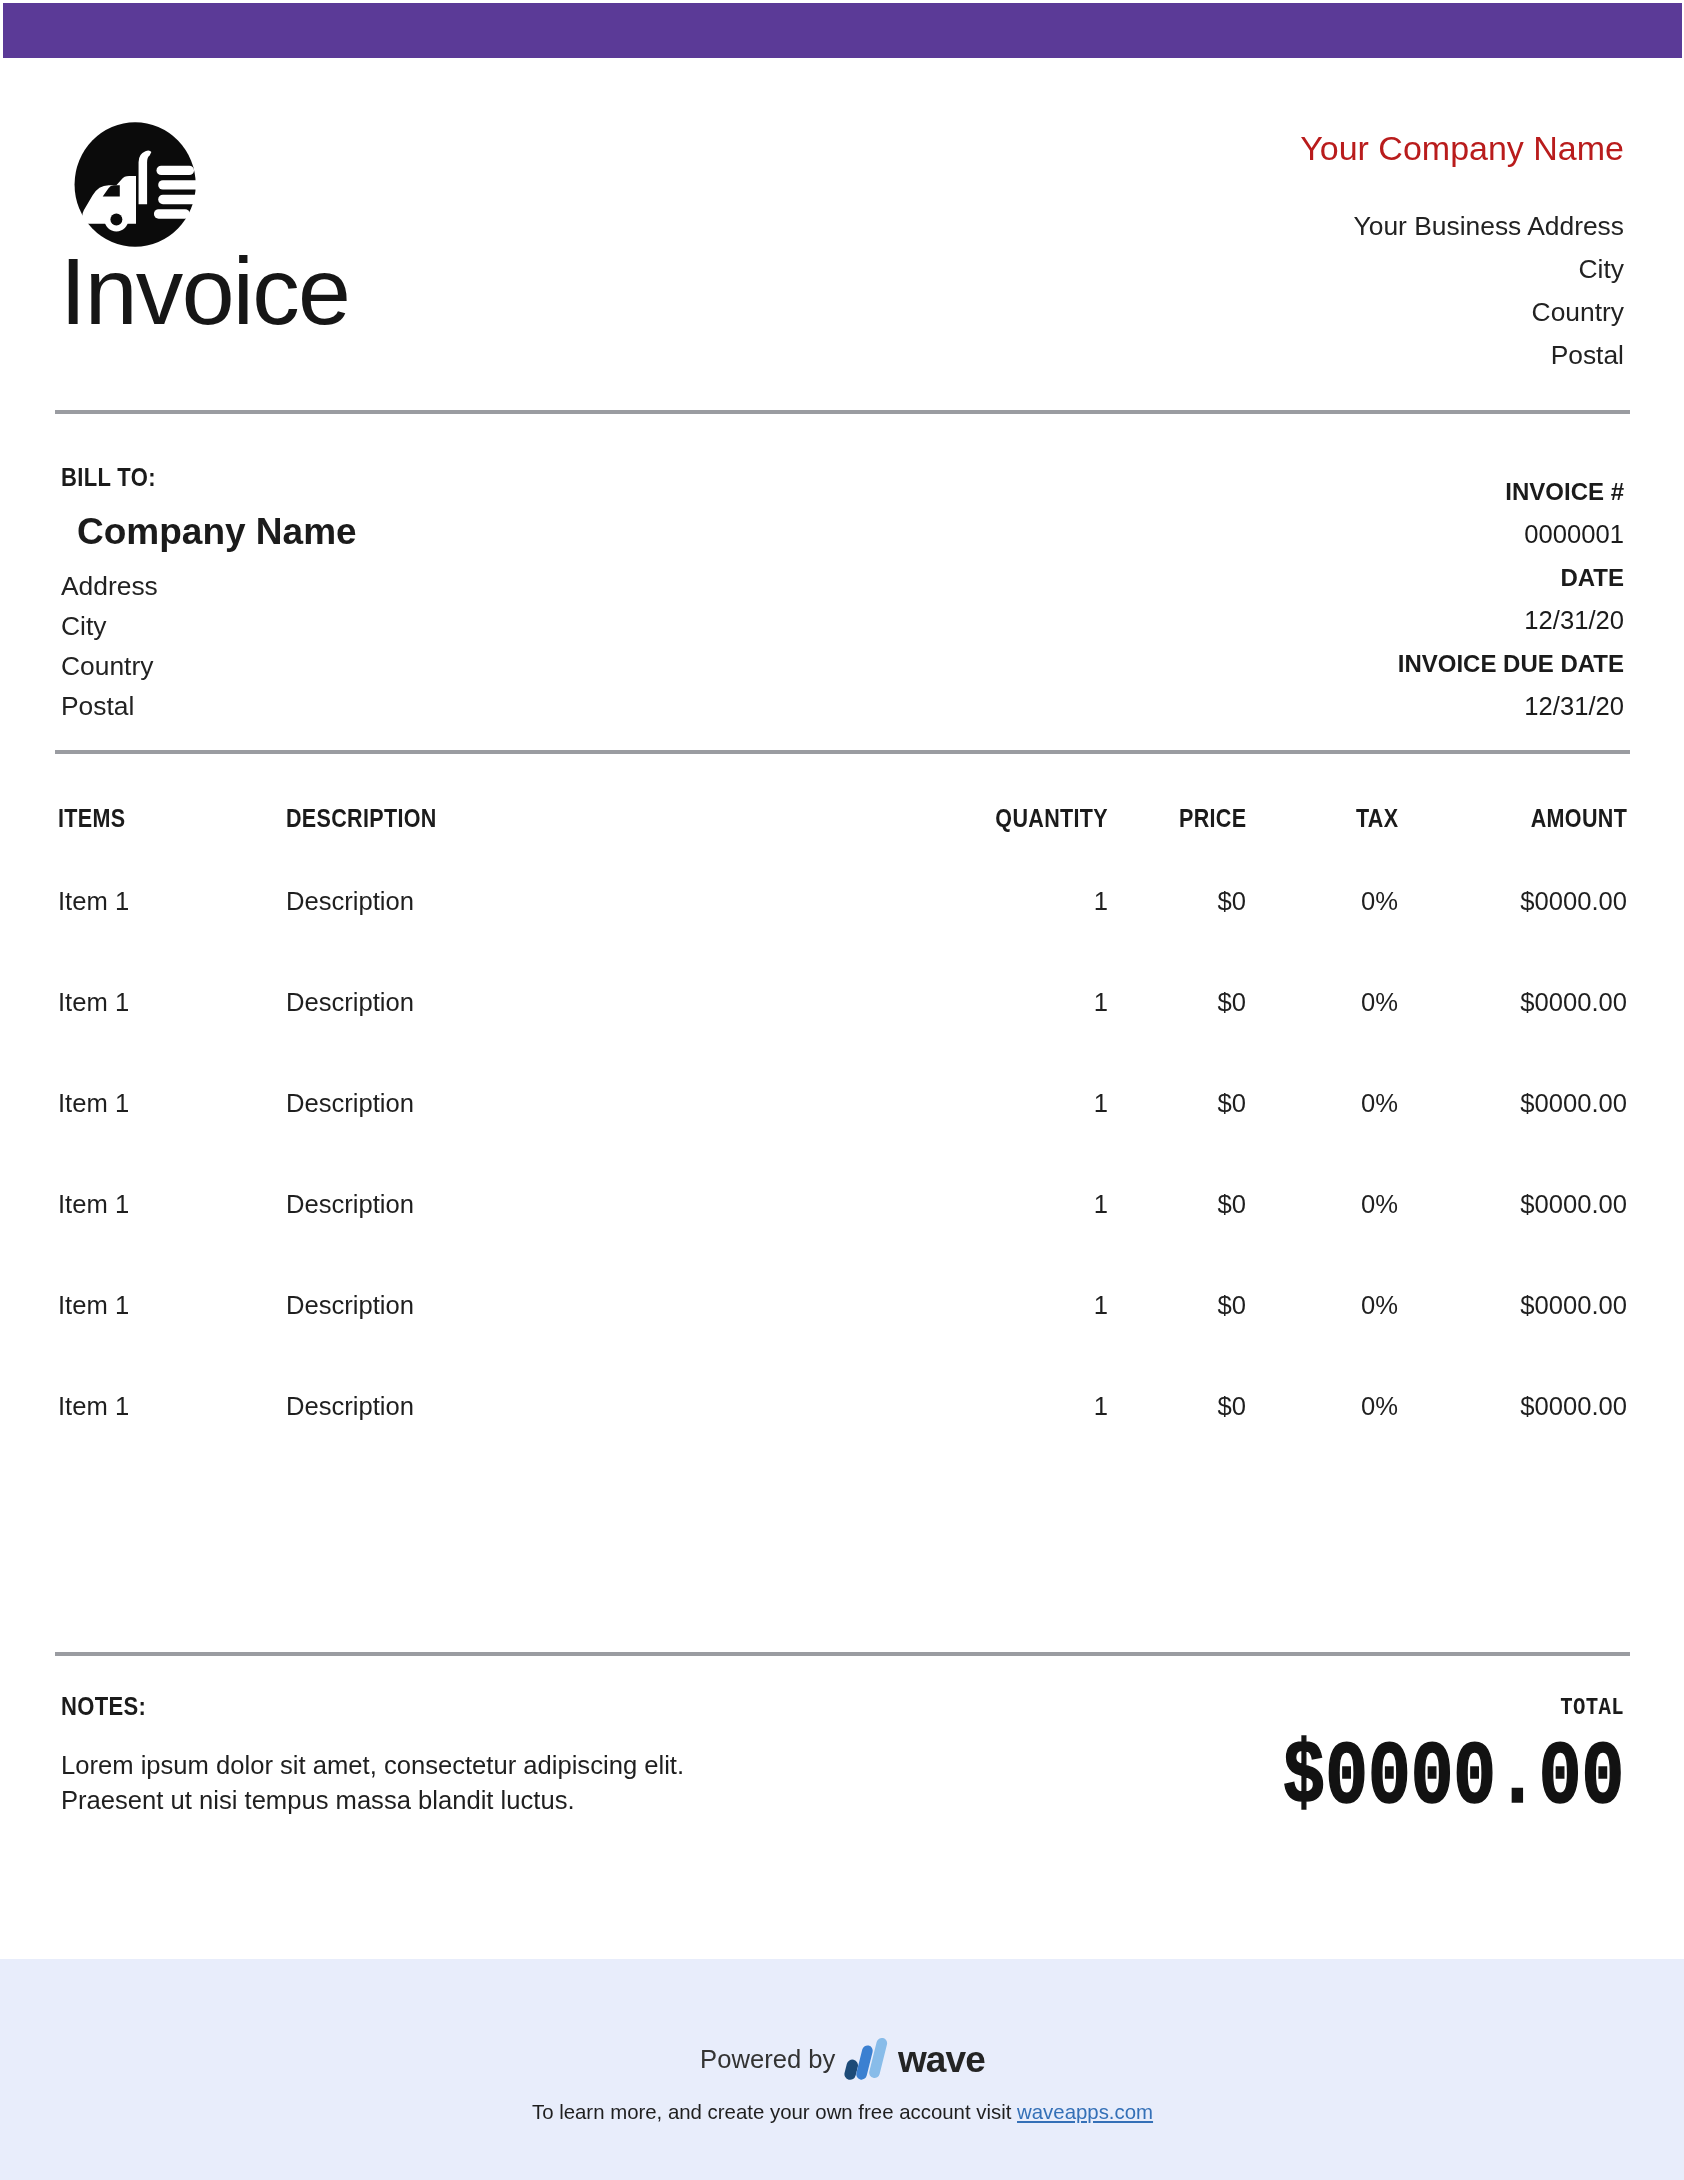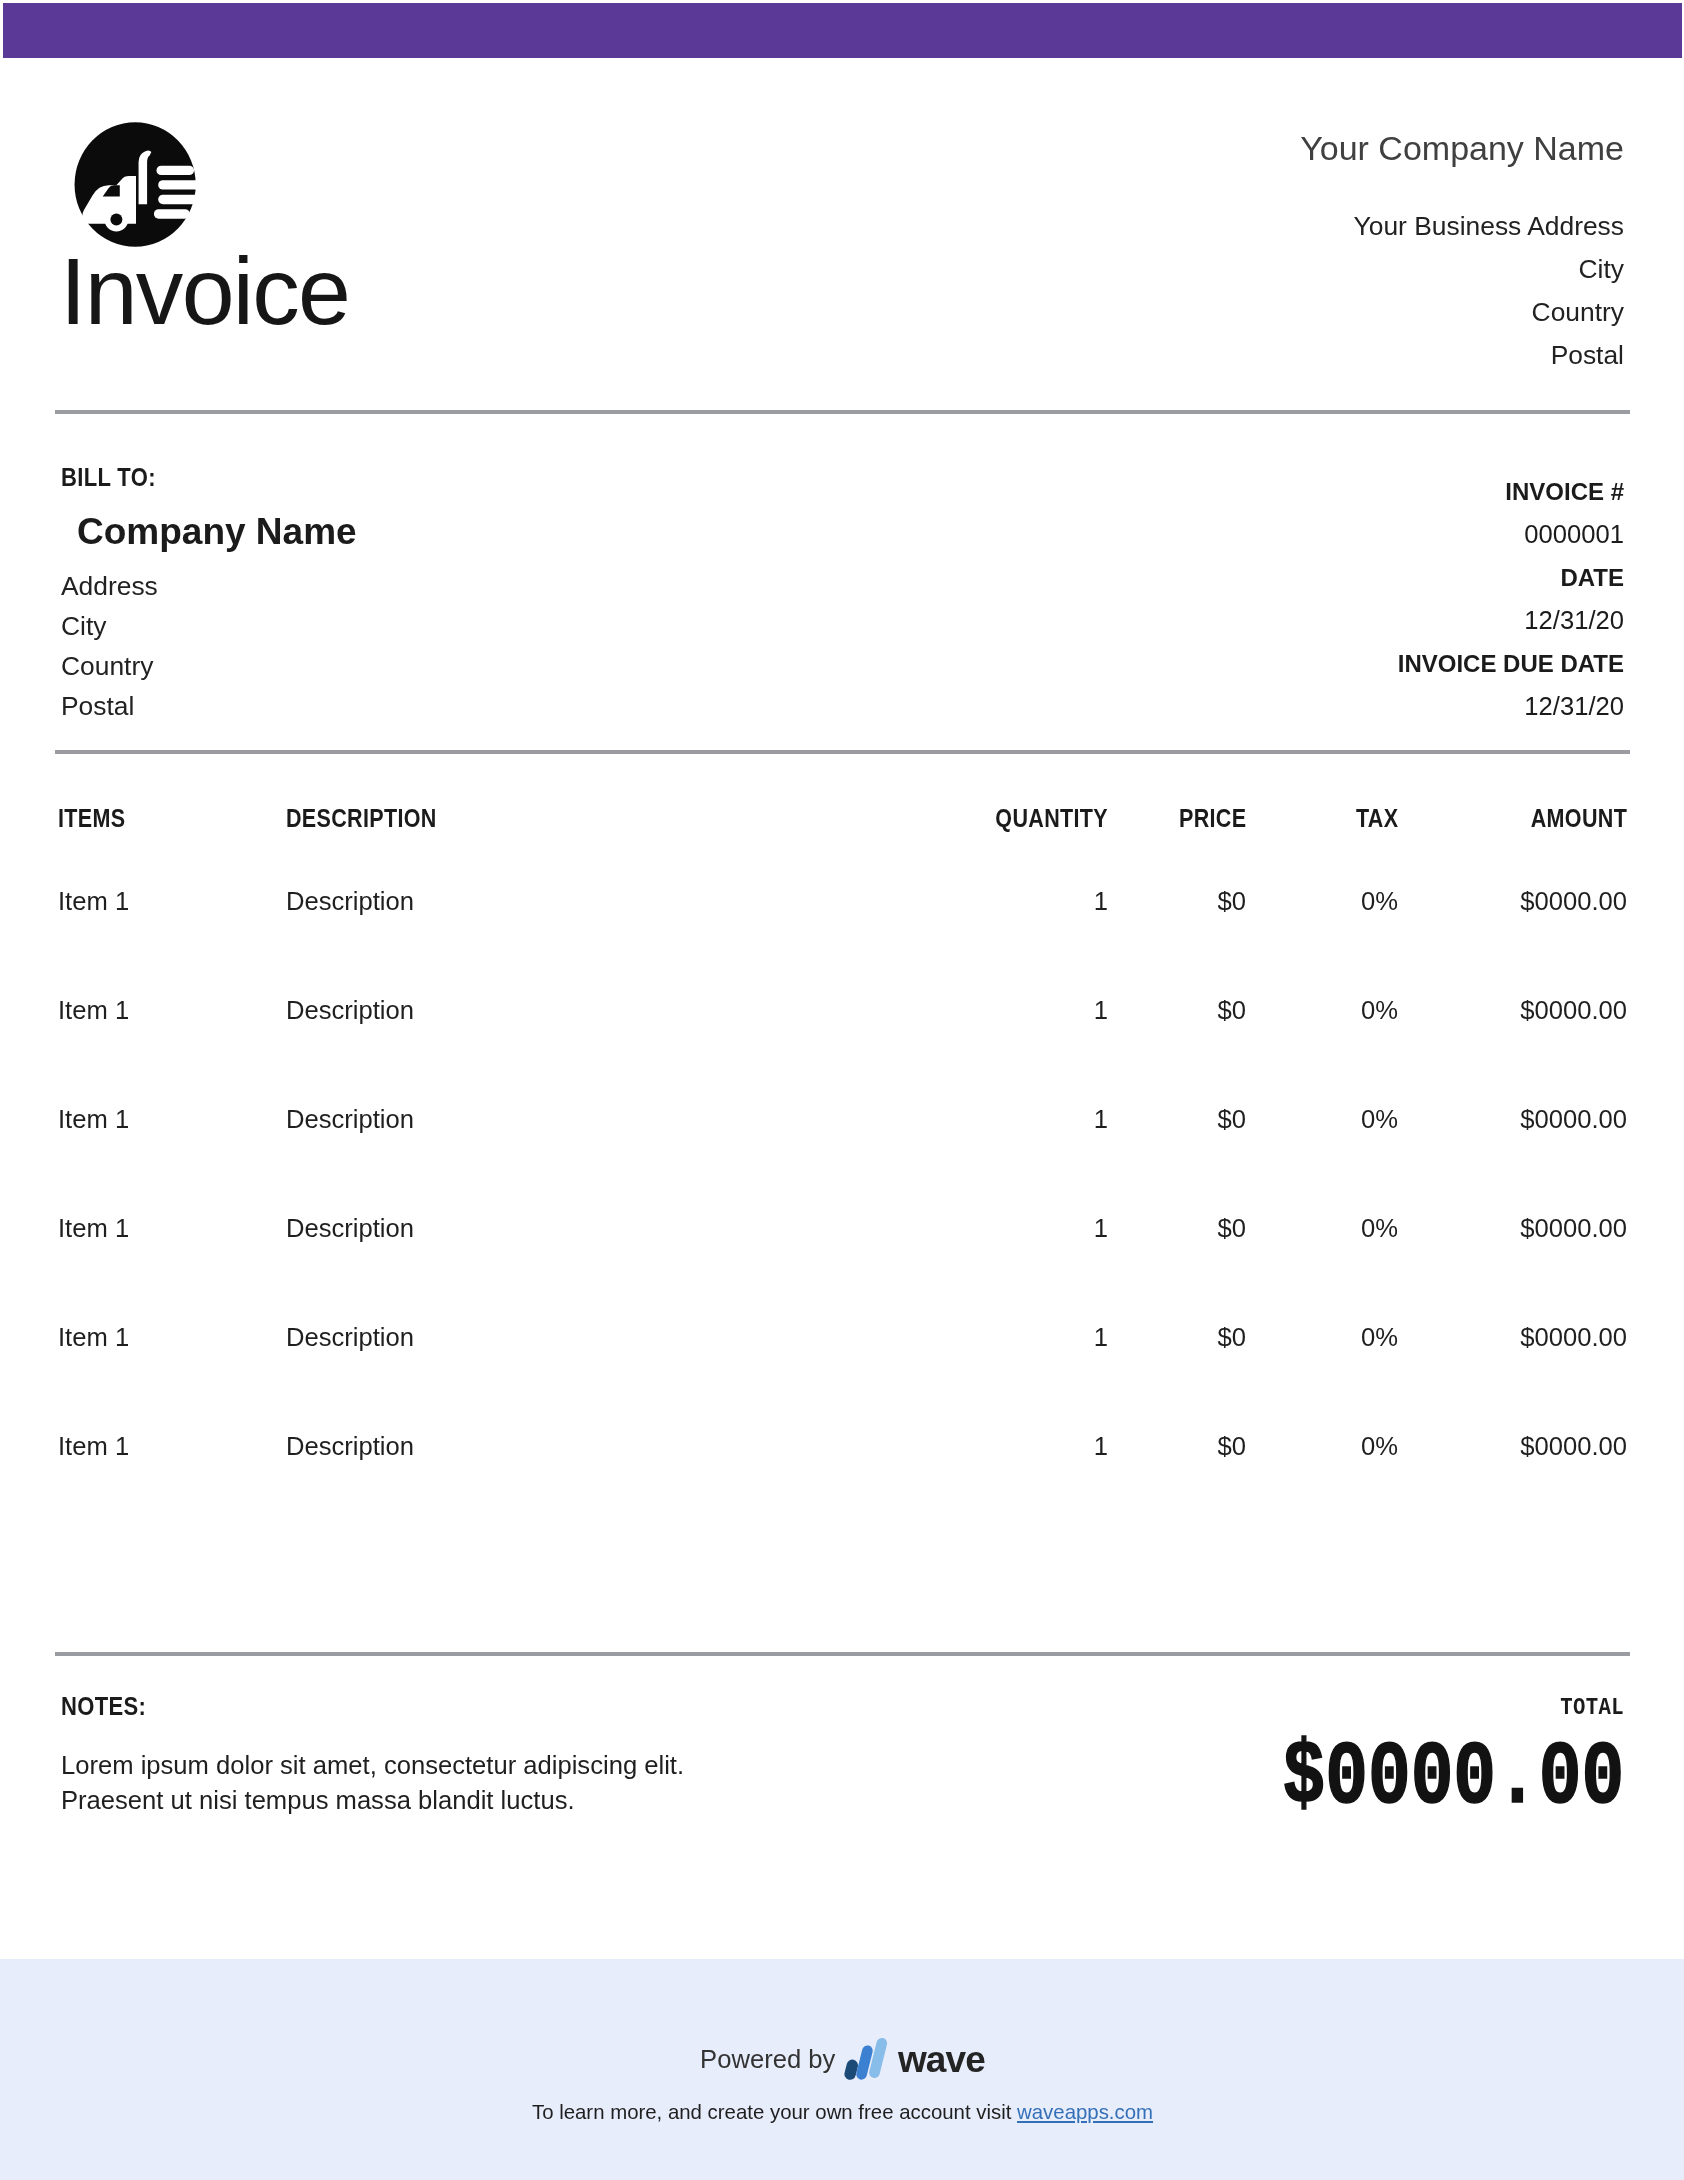--- a/index.html
+++ b/index.html
@@ -14,21 +14,21 @@
   .topbar{position:absolute;left:3.4px;right:3.4px;top:3.4px;height:55px;background:var(--purple);}
 
   .logo-wrap{position:absolute;left:72px;top:120px;width:128px;height:129px;}
   .logo-wrap svg{width:100%;height:100%;display:block;}
   .logo-bg{fill:#0b0b0b;} .logo-fg{fill:#ffffff;}
 
   .title{position:absolute;left:60px;top:244px;font-size:95px;font-weight:400;
          line-height:1;letter-spacing:-1.7px;color:#161616;}
 
   .company-block{position:absolute;right:61px;top:128px;text-align:right;}
-  .company-name{font-size:34px;line-height:41px;color:#404040;}
+  .company-name{font-size:34px;line-height:41px;color:#b91c1c;}
   .company-lines{margin-top:36px;font-size:26.4px;line-height:43px;color:#222;}
 
   .divider{position:absolute;left:55px;right:55px;height:4.3px;background:var(--divider);}
   .d1{top:410px;} .d2{top:750px;} .d3{top:1652px;}
 
   .cond{display:inline-block;transform:scaleX(.86);font-weight:bold;letter-spacing:0.4px;}
   .cond-l{transform-origin:0 50%;} .cond-r{transform-origin:100% 50%;}
 
   .billto{position:absolute;left:61px;top:462px;}
   .billto-label{font-size:25.6px;line-height:31px;}
@@ -37,21 +37,21 @@
 
   .meta{position:absolute;right:61px;top:470px;text-align:right;}
   .meta div{line-height:43px;}
   .meta-label{font-size:24px;font-weight:bold;}
   .meta-value{font-size:25.6px;}
 
   .items-table{position:absolute;left:58px;right:58px;top:804px;}
   .trow{display:grid;grid-template-columns:228px 1fr 162px 138px 152px 229px;align-items:start;}
   .thead{font-size:25px;line-height:29px;}
   .cell-r{text-align:right;}
-  .tbody .trow{margin-top:8px;height:101px;font-size:25.6px;line-height:31px;color:#1f1f1f;}
+  .tbody .trow{margin-top:0;height:101px;font-size:25.6px;line-height:31px;color:#1f1f1f;}
   .tbody{margin-top:53px;}
 
   .notes{position:absolute;left:61px;top:1691px;}
   .notes-label{font-size:25.6px;line-height:31px;}
   .notes-text{margin-top:25.6px;font-size:25.6px;line-height:35px;color:#1f1f1f;}
 
   .total-block{position:absolute;right:61px;top:1693px;text-align:right;font-family:Liberation Mono, monospace;}
   .total-label{font-size:24px;line-height:29px;}
   .total-value{margin-top:12px;font-size:89px;line-height:1;font-weight:bold;
                transform:scaleX(.8);transform-origin:100% 50%;

